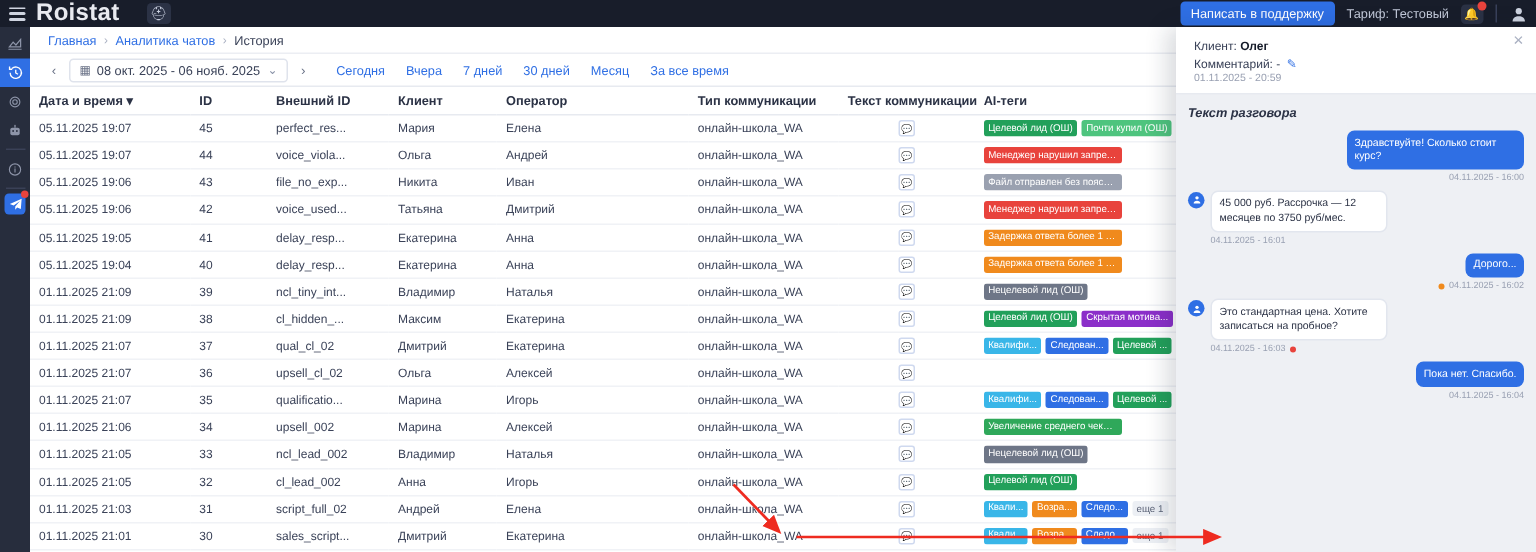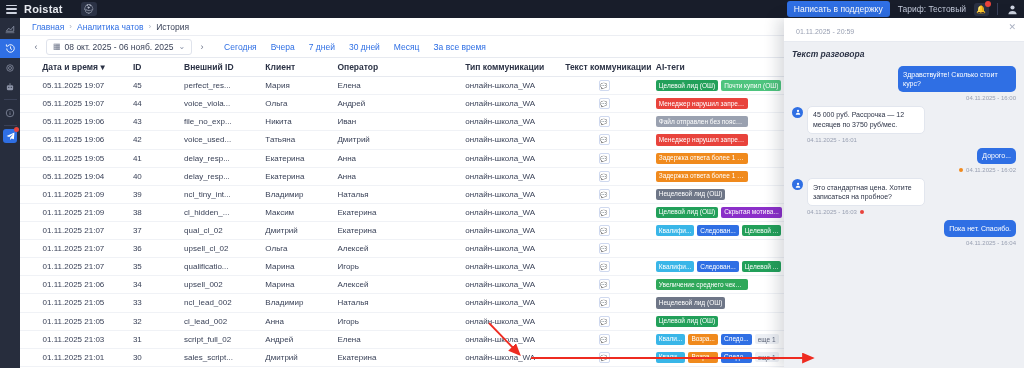--- a/index.html
+++ b/index.html
@@ -13,21 +13,21 @@
   }
   .app { position: relative; width: 1024px; height: 368px; }
 
   
   .topbar {
     position: absolute; left:0; top:0; width:1024px; height:18px;
     background:#181d2a; display:flex; align-items:center; padding:0 6px;
   }
   .burger { width:11px; height:9px; display:flex; flex-direction:column; justify-content:space-between; margin-right:7px; cursor:pointer; }
   .burger i { display:block; height:1.5px; background:#cfd4e0; border-radius:1px; }
-  .logo { color:#e8eaf0; font-size:11px; letter-spacing:.2px; font-weight:600; margin-right:12px;}
+  .logo { color:#e8eaf0; font-size:16px; letter-spacing:.2px; font-weight:600; margin-right:12px;}
   .proj-select {
     background:#252b3b; border:1px solid #343c50; border-radius:3px;
     color:#c8cedd; font-size:8.5px; padding:2px 14px 2px 6px; position:relative;
     max-width:140px; white-space:nowrap; overflow:hidden; text-overflow:ellipsis; cursor:pointer;
   }
   .proj-select:after{content:"⌄"; position:absolute; right:4px; top:0px; font-size:9px; color:#8a93a8;}
   .hdr-icon-btn{
     width:16px;height:14px;background:#2b3245;border-radius:3px;margin-left:6px;
     display:flex;align-items:center;justify-content:center;color:#c8cedd;font-size:9px;cursor:pointer;
   }
@@ -89,21 +89,21 @@
   .tablewrap{position:absolute;left:20px;top:58px;width:1004px;height:310px;overflow:hidden;background:#fff;}
   table{border-collapse:collapse;width:1004px;table-layout:fixed;}
   thead th{
     font-size:8.5px;font-weight:700;color:#2b3245;text-align:left;
     padding:4px 6px;border-bottom:1px solid #e7eaf0;background:#fff;white-space:nowrap;
   }
   tbody td{
     font-size:8px;color:#3a4258;padding:3px 6px;border-bottom:1px solid #f0f2f6;
     white-space:nowrap;overflow:hidden;text-overflow:ellipsis;height:17px;
   }
-  .c-date{width:92px;text-align:center;} .c-id{width:44px;} .c-ext{width:70px;}
+  .c-date{width:92px;} .c-id{width:44px;} .c-ext{width:70px;}
   .c-client{width:62px;} .c-oper{width:110px;} .c-type{width:86px;}
   .c-text{width:78px;} .c-tags{width:180px;} .c-comm{width:82px;} .c-url{width:60px;}
   .msg-ic{
     width:11px;height:11px;border:1px solid #cfd9ef;border-radius:2px;background:#fff;
     display:flex;align-items:center;justify-content:center;color:#2f6fe4;font-size:7px;cursor:pointer;margin:0 auto;
   }
   .url-link{color:#2f6fe4;text-decoration:none;cursor:pointer;}
   .muted{color:#99a0b2;}
   .strongtxt{color:#2b3245;font-weight:600;}
   .tags{display:flex;gap:3px;align-items:center;overflow:hidden;}
@@ -576,20 +576,29 @@
             <td class="c-comm strongtxt">не обработан</td>
             <td class="c-url"></td>
           </tr>
         </tbody>
     </table>
   </div>
 
   <div class="rpanel">
     <div class="rp-head">
       <div class="rp-close">✕</div>
+      <div class="rp-line">
+        <span>Клиент:</span>
+        <b>Олег</b>
+      </div>
+      <div class="rp-line">
+        <span>Комментарий:</span>
+        <span>-</span>
+        <span class="rp-pen">✎</span>
+      </div>
       <div class="rp-ts">01.11.2025 - 20:59</div>
     </div>
     <div class="rp-body">
       <div class="conv">
         <div class="conv-title">Текст разговора</div>
         <div id="msgs">
             <div class="m-row out">
               <div class="bub out">Здравствуйте! Сколько стоит курс?</div>
             </div>
             <div class="m-ts out">

